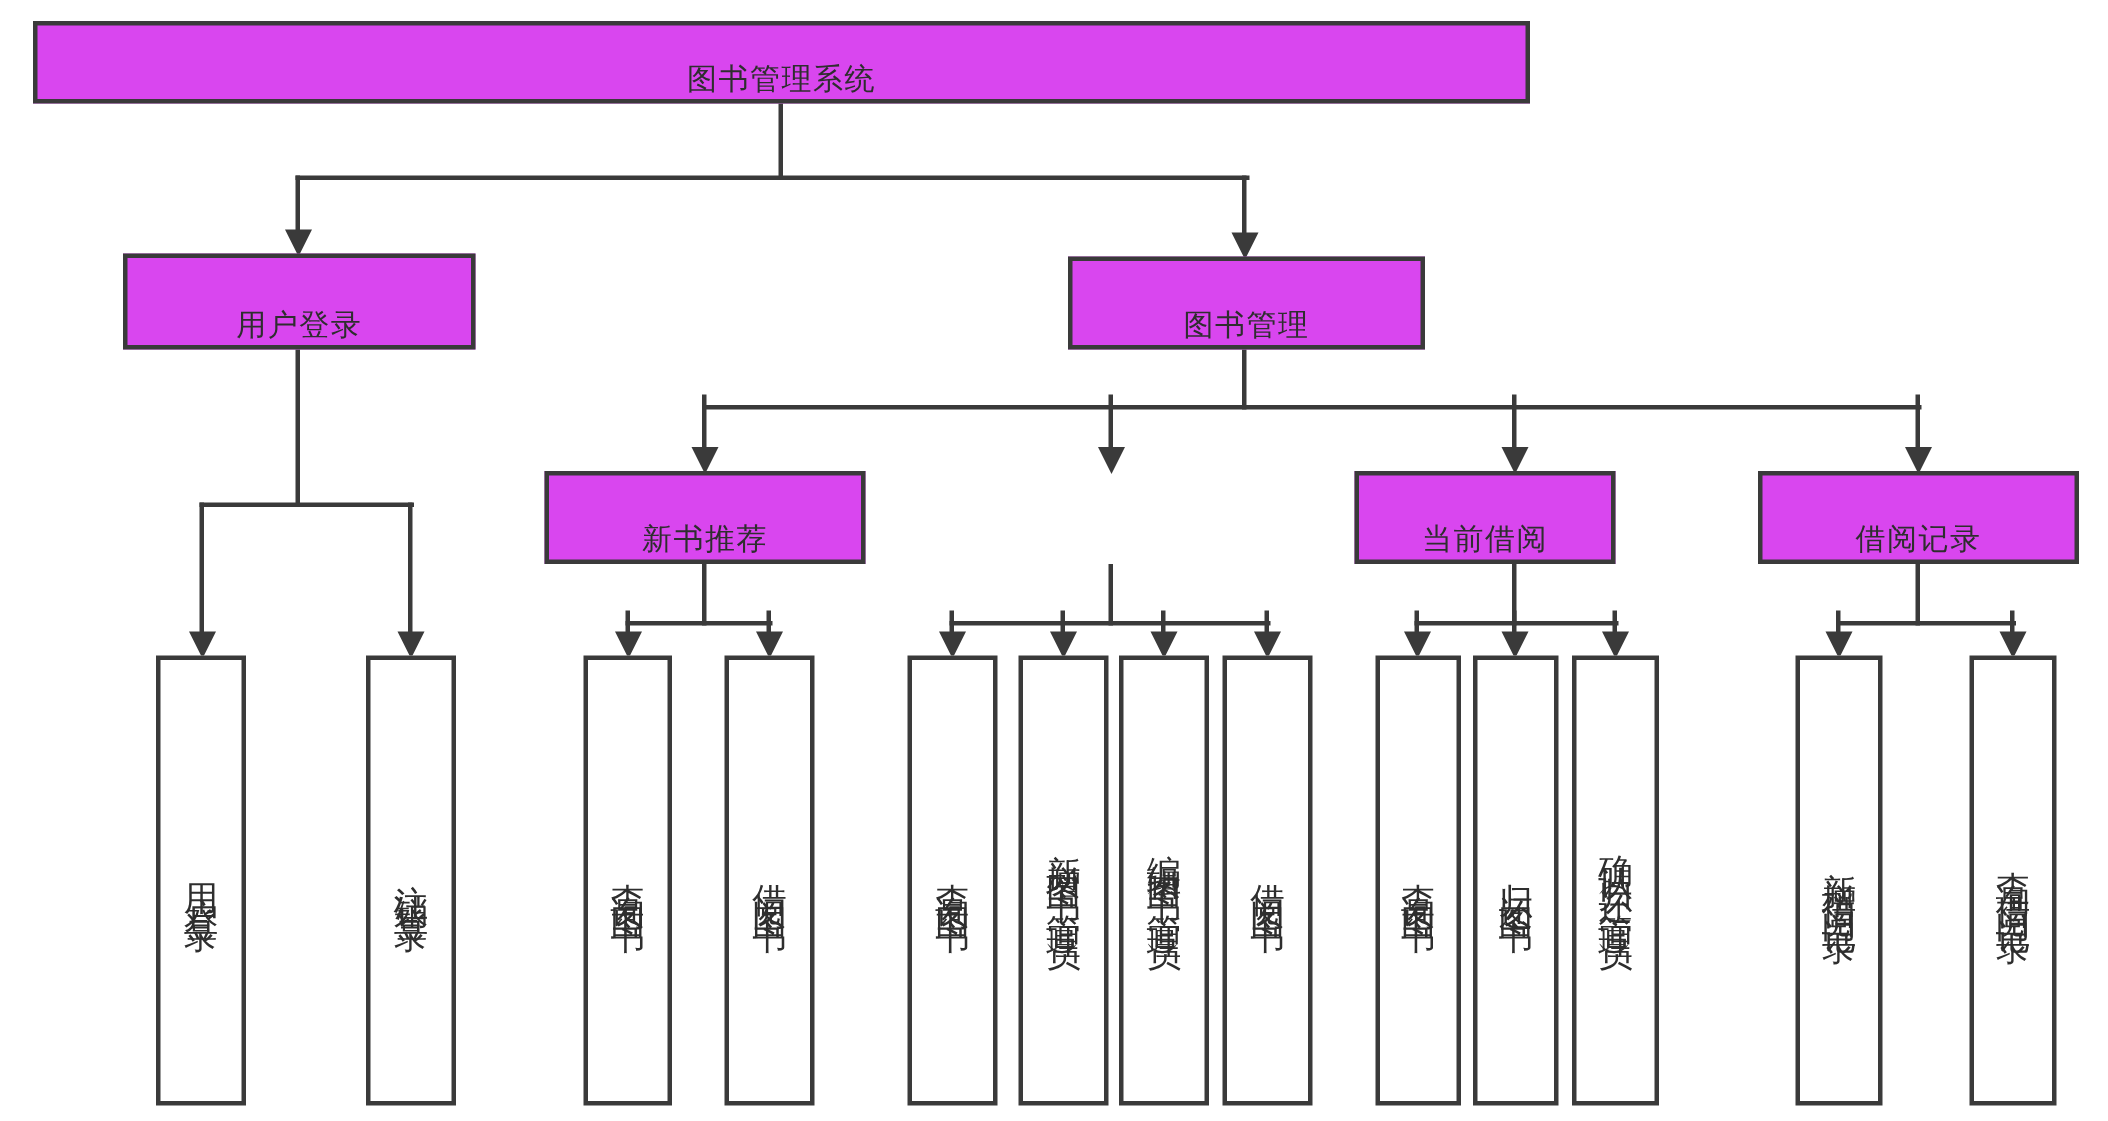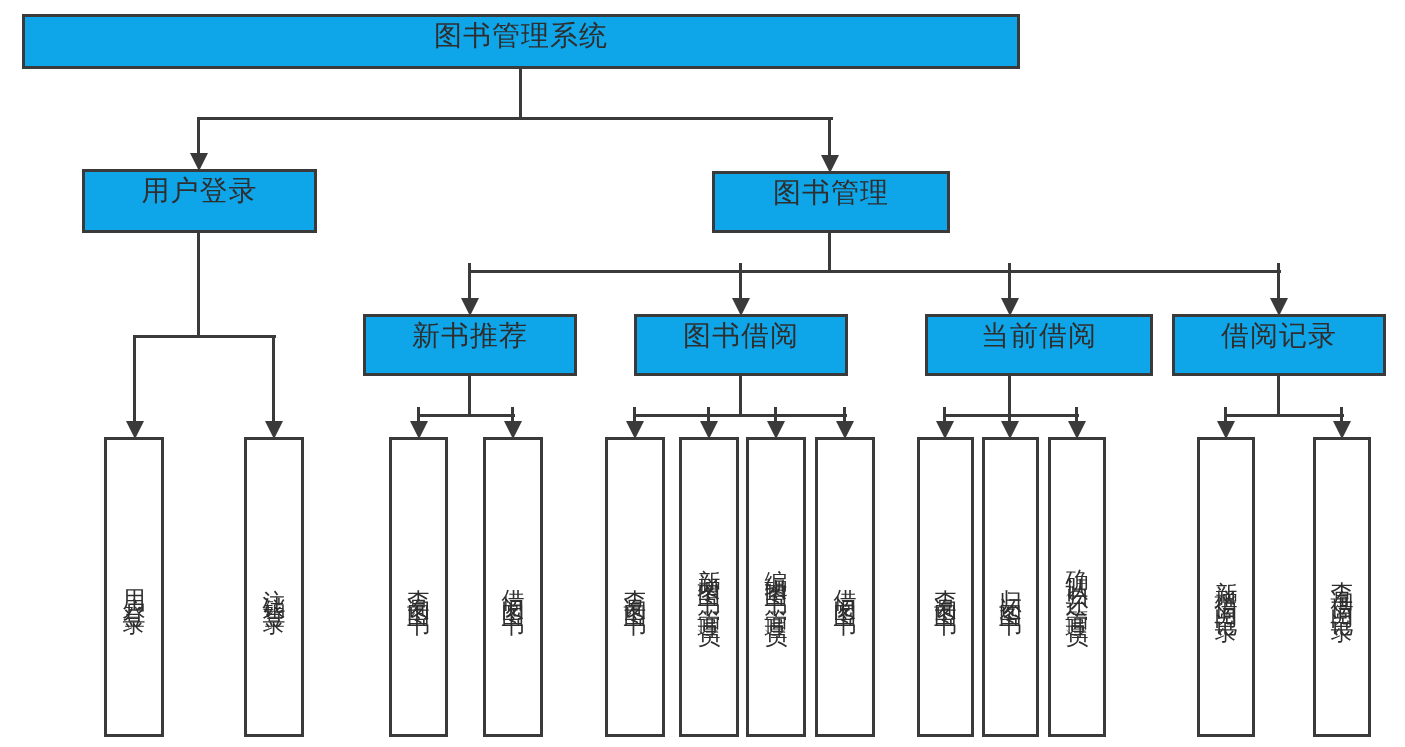--- a/index.html
+++ b/index.html
@@ -12,25 +12,25 @@
   #canvas{
     position:relative;
     width:1405px;height:747px;
     background:var(--bg);
     font-family:"Liberation Sans","DejaVu Sans",sans-serif;
     overflow:hidden;
   }
   .box{
     position:absolute;
     border:3px solid var(--line);
-    background:#0ea5e9;
+    background:#d946ef;
     box-sizing:border-box;
-    display:flex;align-items:flex-start;justify-content:center;
+    display:flex;align-items:flex-end;justify-content:center;
     color:var(--text);
-    font-size:28px;
+    font-size:20px;
     letter-spacing:1px;
     z-index:2;
   }
   .vbox{
     position:absolute;
     border:3px solid var(--line);
     background:#fff;
     box-sizing:border-box;
     top:437px;height:300px;
     display:flex;align-items:center;justify-content:center;
@@ -78,24 +78,21 @@
   <div class="box" style="left:82px;top:169px;width:235px;height:64px">
     <span>用户登录</span>
   </div>
   <div class="box" style="left:363px;top:314px;width:214px;height:62px">
     <span>新书推荐</span>
   </div>
 
   <div class="box" style="left:712px;top:171px;width:238px;height:62px">
     <span>图书管理</span>
   </div>
-  <div class="box" style="left:634px;top:314px;width:214px;height:62px">
-    <span>图书借阅</span>
-  </div>
-  <div class="box" style="left:925px;top:314px;width:228px;height:62px">
+  <div class="box" style="left:903px;top:314px;width:174px;height:62px">
     <span>当前借阅</span>
   </div>
   <div class="box" style="left:1172px;top:314px;width:214px;height:62px">
     <span>借阅记录</span>
   </div>
 
   <div class="vbox" style="left:104px;width:60px">
     <span>用户登录</span>
   </div>
   <div class="vbox" style="left:244px;width:60px">

